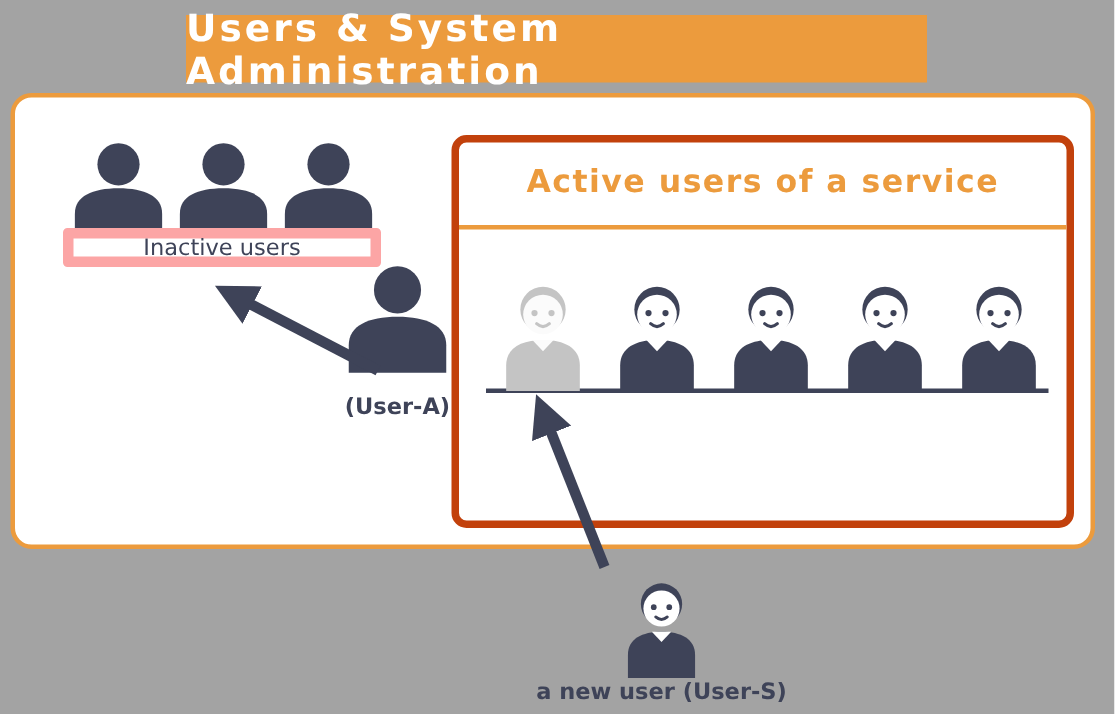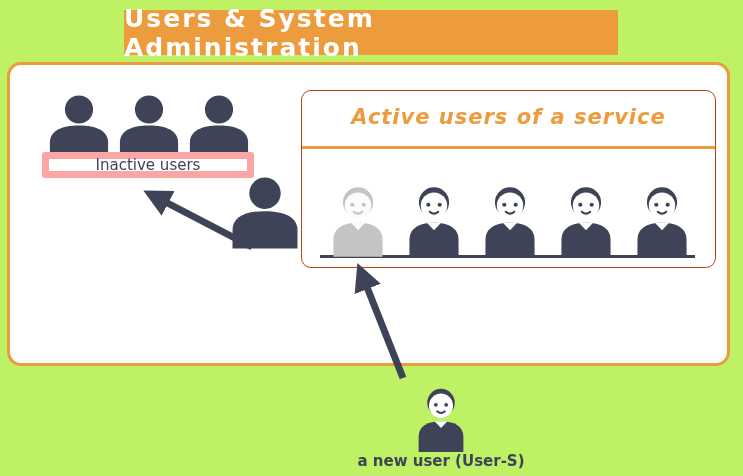--- a/index.html
+++ b/index.html
@@ -1,17 +1,17 @@
 <!DOCTYPE html>
 <html><head>
 <meta charset="utf-8">
 <style>
   html,body{margin:0;padding:0;background:#fff;}
   .canvas{
-    position:relative;width:743px;height:476px;background:#bef264;
+    position:relative;width:743px;height:476px;background:#a3a3a3;
     font-family:"DejaVu Sans","Liberation Sans",sans-serif;overflow:hidden;
   }
   
   .header{
     position:absolute;left:124px;top:10px;width:494px;height:45px;
     background:#EC9B3D;display:flex;align-items:center;justify-content:center;
   }
   .header .title{color:#ffffff;font-size:25px;font-weight:bold;letter-spacing:2px;}
   
   .main-box{
@@ -32,22 +32,22 @@
   }
   
   .user-a{position:absolute;left:226px;top:177px;width:78px;z-index:2;}
   .user-a svg{width:78px;height:auto;}
   .user-a-label{
     position:absolute;left:205px;top:262px;width:120px;text-align:center;
     color:#3E4358;font-size:15px;font-weight:bold;z-index:2;
   }
   
   .active-box{
-    position:absolute;left:301px;top:90px;width:415px;height:178px;
-    border:1px solid #c2410c;border-radius:10px;background:#fff;box-sizing:border-box;font-style:italic;
+    position:absolute;left:301px;top:90px;width:415px;height:262px;
+    border:5px solid #c2410c;border-radius:10px;background:#fff;box-sizing:border-box;
   }
   .active-title{
     position:absolute;left:0;top:14px;width:100%;text-align:center;
     color:#EC9B3D;font-size:21px;font-weight:bold;letter-spacing:1px;
   }
   .active-divider{
     position:absolute;left:0;top:55px;width:100%;height:3px;background:#EC9B3D;
   }
   .ground-line{
     position:absolute;left:18px;top:164px;width:375px;height:3px;background:#3E4358;
@@ -103,20 +103,21 @@
     </div>
 
   <div class="inactive-label">Inactive users</div>
 
   <div class="user-a">
     <svg class="person" viewBox="0 0 72 66" xmlns="http://www.w3.org/2000/svg">
       <circle class="sil" cx="36" cy="15" r="14.5"></circle>
       <path class="sil" d="M6,66 L6,49 C6,37 18,31.5 36,31.5 C54,31.5 66,37 66,49 L66,66 Z"></path>
     </svg>
   </div>
+  <div class="user-a-label">(User-A)</div>
 
   <div class="active-box">
     <div class="active-title">Active users of a service</div>
     <div class="active-divider"></div>
     <div class="ground-line"></div>
     <div class="active-users" id="active-users">
         <svg class="person gray" viewBox="0 0 72 78" xmlns="http://www.w3.org/2000/svg">
     <circle class="hair" cx="36" cy="20.5" r="16"></circle>
     <circle class="face" cx="36" cy="24" r="14"></circle>
     <circle class="eye" cx="30" cy="23" r="2.2"></circle>

